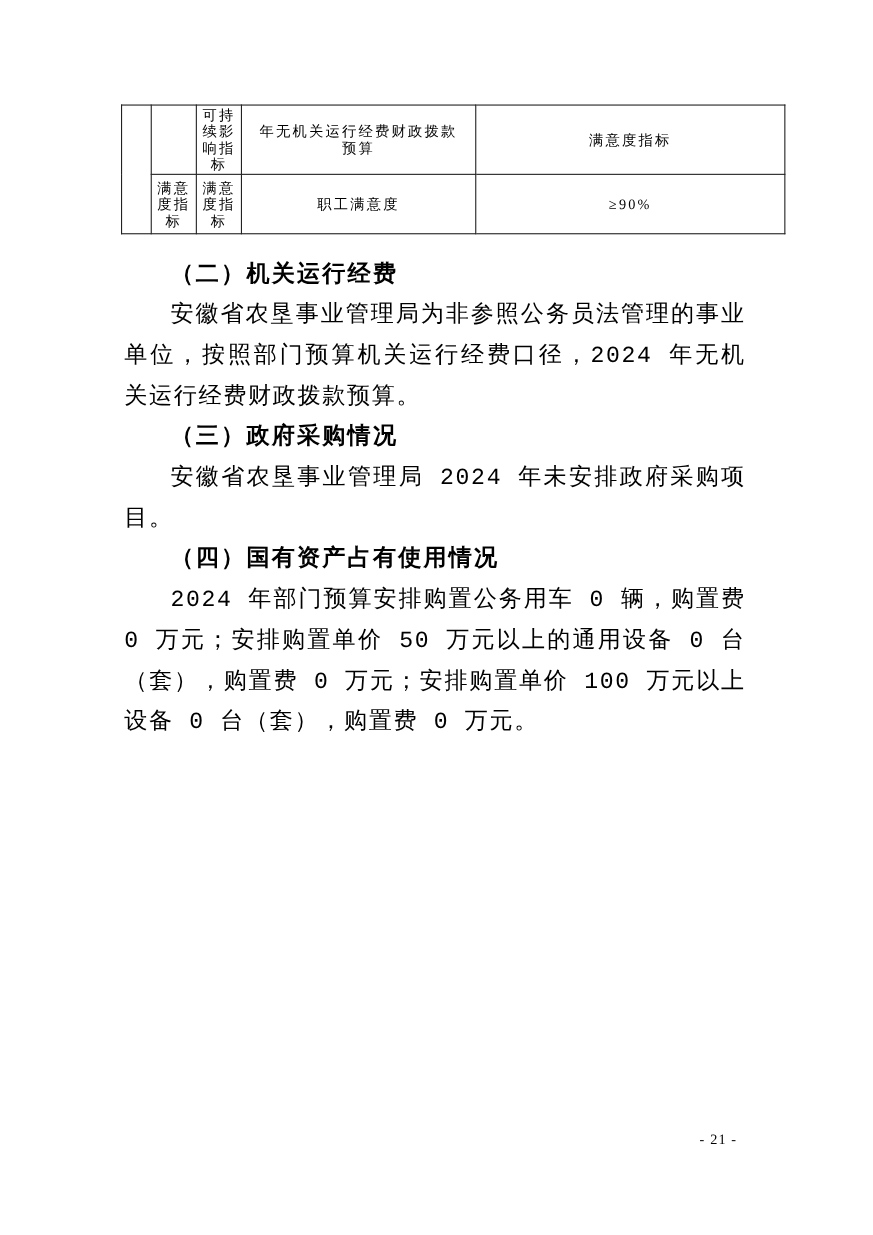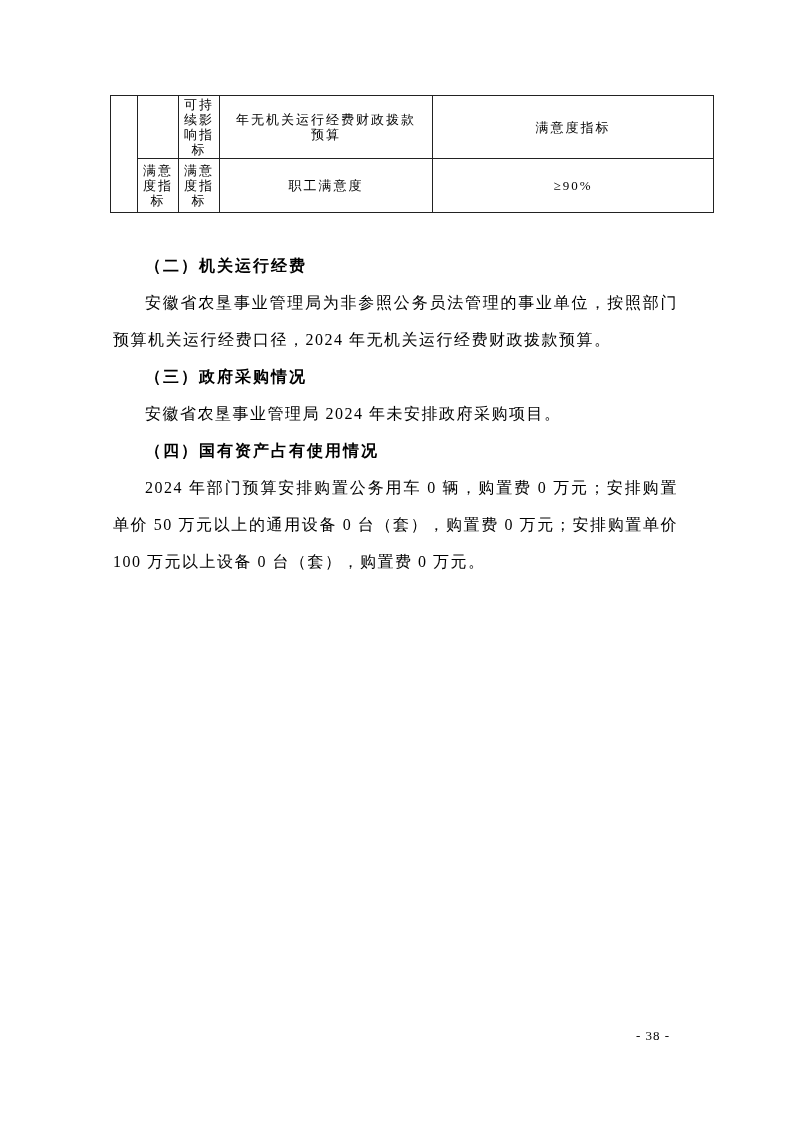--- a/index.html
+++ b/index.html
@@ -40,25 +40,26 @@
   table.indicator-table td.narrow {
     padding: 1px 3px;
   }
   tr.row-1 { height: 63px; }
   tr.row-2 { height: 54px; }
 
   
   .content {
     position: absolute;
     left: 113px;
-    top: 247px;
+    top: 232px;
     width: 565px;
-    font-size: 16px;
+    font-size: 21px;
     line-height: 37px;
     text-align: justify;
+    font-family: Liberation Mono, monospace;
   }
   .content p {
     margin: 0;
     text-indent: 2em;
     letter-spacing: 1.5px;
   }
   .content p.heading {
     font-weight: bold;
     letter-spacing: 2px;
   }
@@ -105,15 +106,15 @@
 
   <div class="content">
     <p class="heading">（二）机关运行经费</p>
     <p class="para">安徽省农垦事业管理局为非参照公务员法管理的事业单位，按照部门预算机关运行经费口径，2024 年无机关运行经费财政拨款预算。</p>
     <p class="heading">（三）政府采购情况</p>
     <p class="para">安徽省农垦事业管理局 2024 年未安排政府采购项目。</p>
     <p class="heading">（四）国有资产占有使用情况</p>
     <p class="para">2024 年部门预算安排购置公务用车 0 辆，购置费 0 万元；安排购置单价 50 万元以上的通用设备 0 台（套），购置费 0 万元；安排购置单价 100 万元以上设备 0 台（套），购置费 0 万元。</p>
   </div>
 
-  <div class="page-number">- 38 -</div>
+  <div class="page-number">- 21 -</div>
 
 </div>
 
 </body></html>

